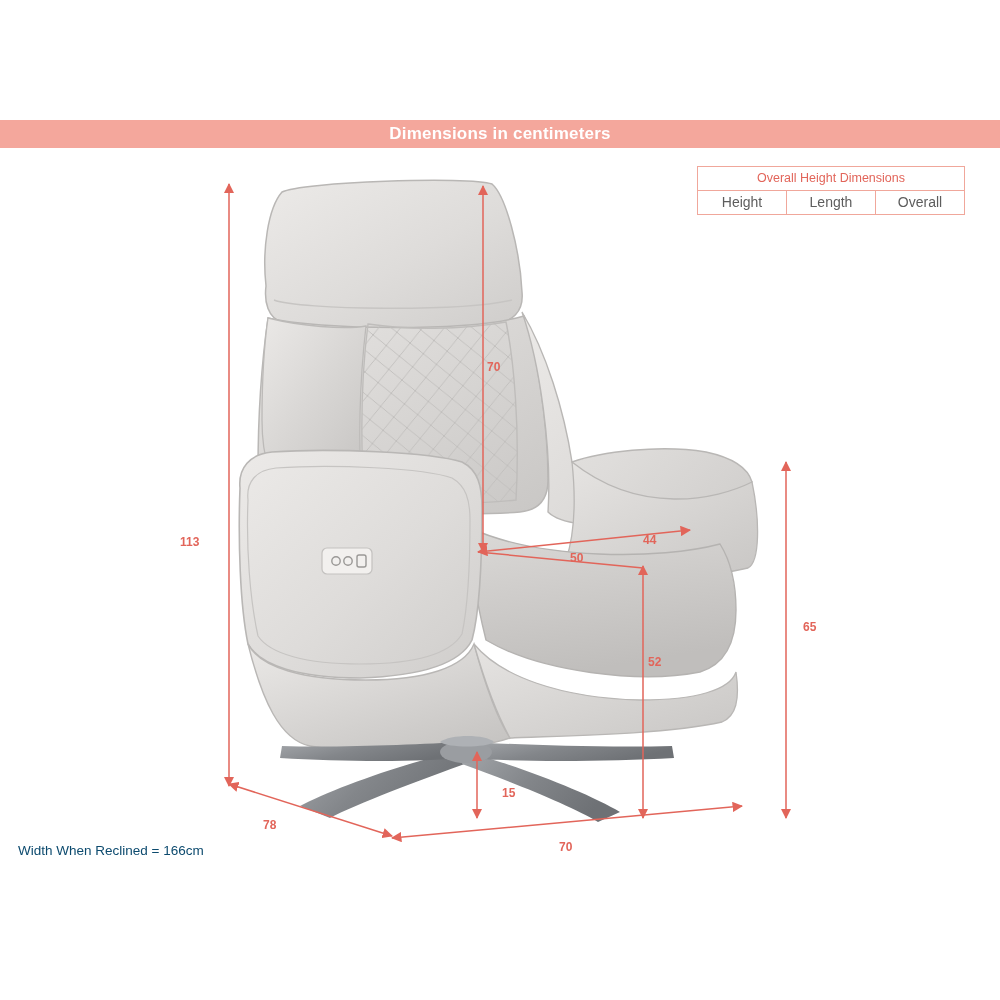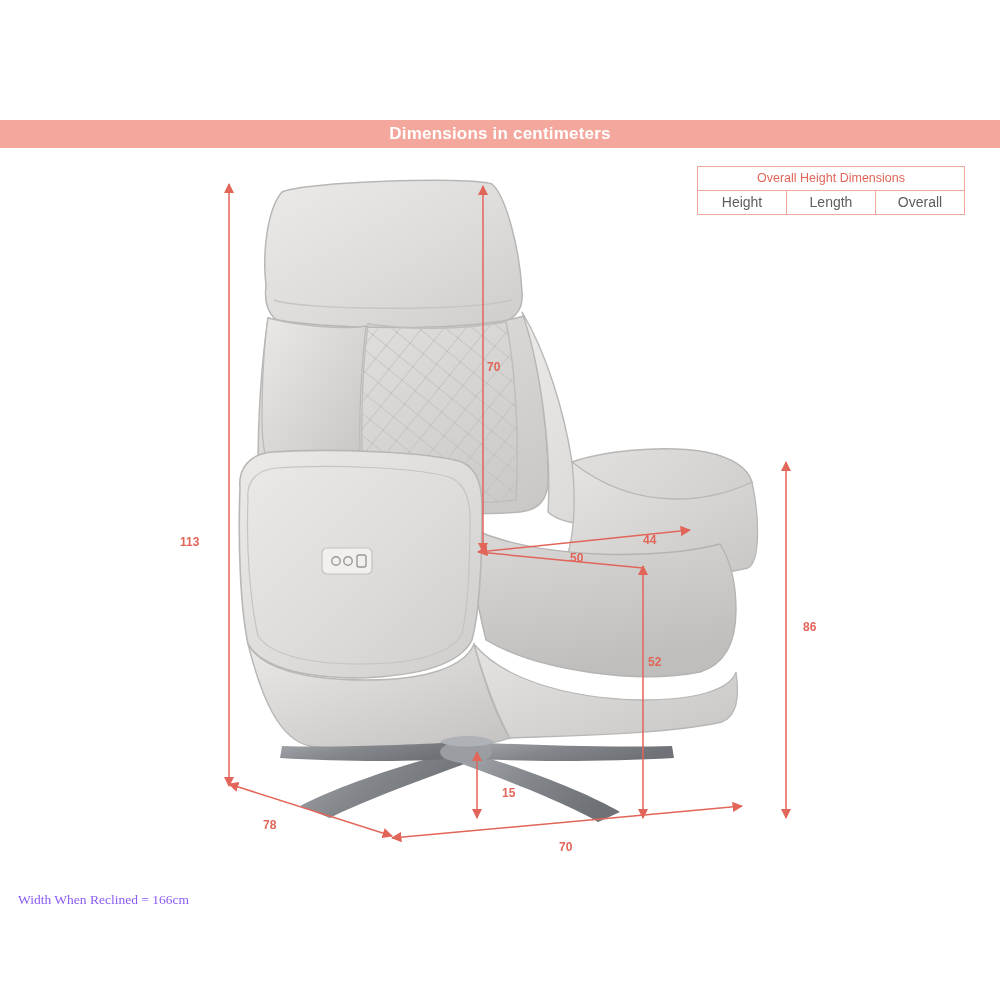--- a/index.html
+++ b/index.html
@@ -80,25 +80,24 @@
   .dim-label {
     position: absolute;
     color: #e2655a;
     font-size: 12px;
     font-weight: bold;
     white-space: nowrap;
   }
   #reclined-note {
     position: absolute;
     left: 18px;
-    top: 892px;
-    color: #8b5cf6;
+    top: 843px;
+    color: #0c4a6e;
     font-size: 13.5px;
     white-space: nowrap;
-    font-family: Liberation Serif, serif;
   }
 </style>
 </head>
 <body>
 
 <div id="page">
 
   <div id="banner">
     <span id="banner-text">Dimensions in centimeters</span>
   </div>
@@ -242,21 +241,21 @@
     <g stroke="#e2655a" stroke-width="1.5" fill="none">
       <line x1="478" y1="552" x2="643" y2="568"></line>
     </g>
   </svg>
 
   <div class="dim-label" style="left:180px; top:516px;margin-top:19px;">113</div>
   <div class="dim-label" style="left:487px; top:360px;">70</div>
   <div class="dim-label" style="left:524px; top:551px;margin-left:46px;">50</div>
   <div class="dim-label" style="left:643px; top:533px;text-align:center;">44</div>
   <div class="dim-label" style="left:648px; top:655px;">52</div>
-  <div class="dim-label" style="left:803px; top:620px;">86</div>
+  <div class="dim-label" style="left:803px; top:620px;">65</div>
   <div class="dim-label" style="left:476px; top:786px;padding-left:26px;">15</div>
   <div class="dim-label" style="left:559px; top:840px;">70</div>
   <div class="dim-label" style="left:263px; top:818px;">78</div>
 
   <div id="reclined-note">Width When Reclined = 166cm</div>
 
   <table id="spec-table">
     <tbody>
         <tr>
       <td class="title" colspan="3">Overall Height Dimensions</td>

